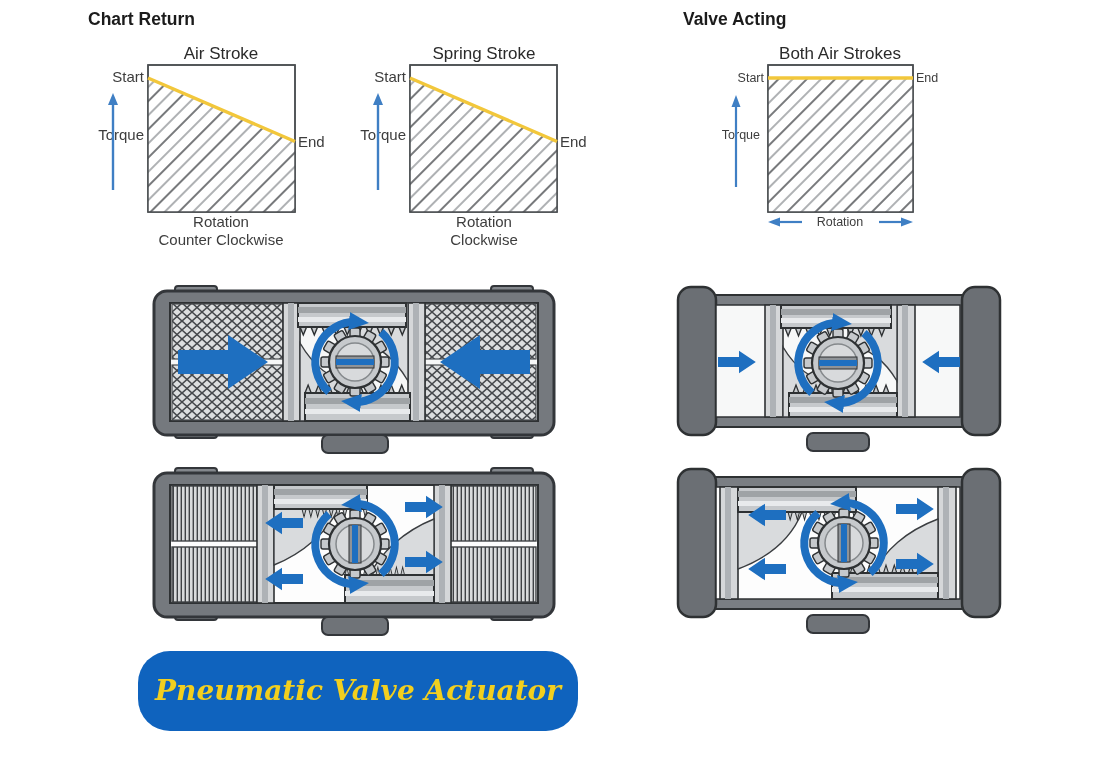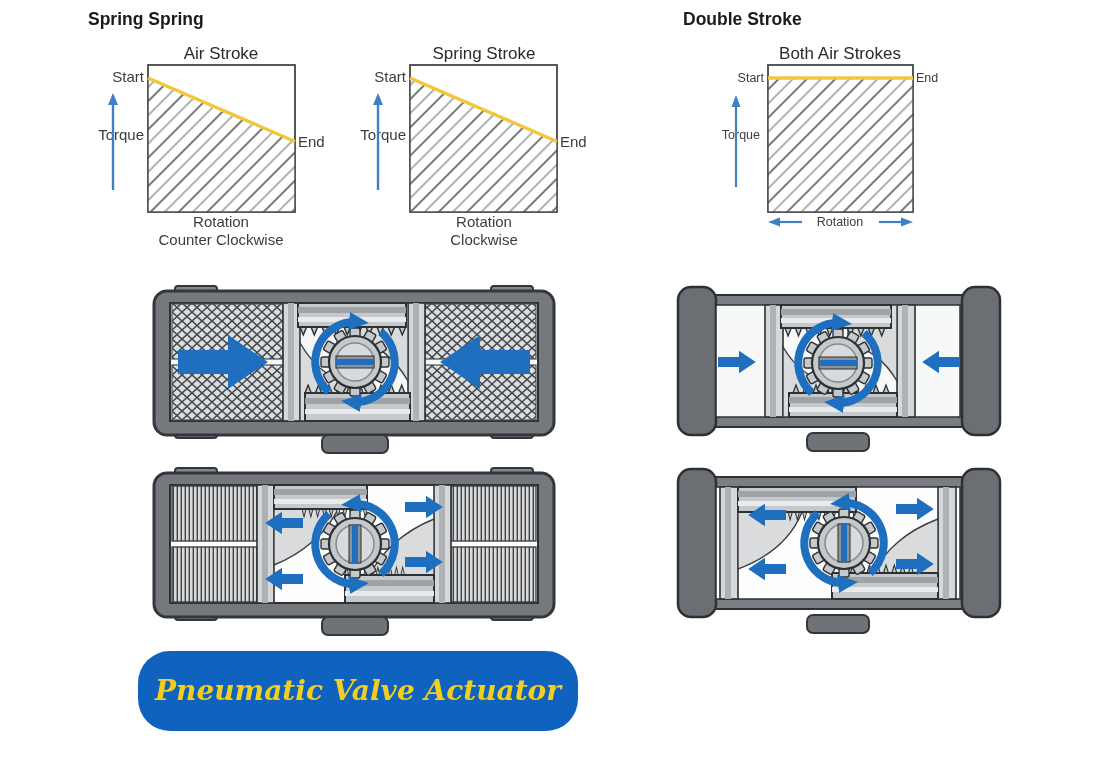--- a/index.html
+++ b/index.html
@@ -61,22 +61,22 @@
       </g>
       <g id="rotCW" fill="none" stroke="#1e6fc0" stroke-width="8">
         <path d="M-26,30 A40,40 0 0 1 4,-40" marker-end="url(#mh)"></path>
         <path d="M26,-30 A40,40 0 0 1 -4,40" marker-end="url(#mh)"></path>
       </g>
       <polygon id="fatR" points="0,-12 50,-12 50,-27 90,0 50,27 50,12 0,12" fill="#1e6fc0"></polygon>
       <path id="teethD" d="M0,0 l3,8 l3,-8 l4,0 l3,8 l3,-8 l4,0 l3,8 l3,-8 l4,0 l3,8 l3,-8 l4,0 l3,8 l3,-8 l4,0 l3,8 l3,-8 l4,0 l3,8 l3,-8 l4,0 l3,8 l3,-8 l4,0 l3,8 l3,-8 l4,0 l3,8 l3,-8" fill="#c6c9cc" stroke="#2e3133" stroke-width="1.3"></path>
     </defs>
   </svg>
 
-  <div class="heading abs" style="left:88px;top:9px">Spring Spring</div>
-  <div class="heading abs" style="left:683px;top:9px">Double Stroke</div>
+  <div class="heading abs" style="left:88px;top:9px">Chart Return</div>
+  <div class="heading abs" style="left:683px;top:9px">Valve Acting</div>
 
   <svg class="abs" style="left:80px;top:35px" width="256" height="224" viewBox="0 0 256 224">
     <text class="chart-title" x="141" y="24" text-anchor="middle">Air Stroke</text>
     <rect x="68" y="30" width="147" height="147" fill="#ffffff" stroke="#4a4d50" stroke-width="1.5"></rect>
     <polygon points="68,42.936 215,106.44 215,177 68,177" fill="url(#hatch)"></polygon>
     <rect x="68" y="30" width="147" height="147" fill="none" stroke="#4a4d50" stroke-width="1.5"></rect>
     <line x1="68" y1="42.936" x2="215" y2="106.44" stroke="#f2c73b" stroke-width="3.4"></line>
     <text class="lbl" x="64" y="47" text-anchor="end">Start</text>
     <text class="lbl" x="218" y="112" text-anchor="start">End</text>
     <text class="lbl" x="64" y="105" text-anchor="end">Torque</text>

